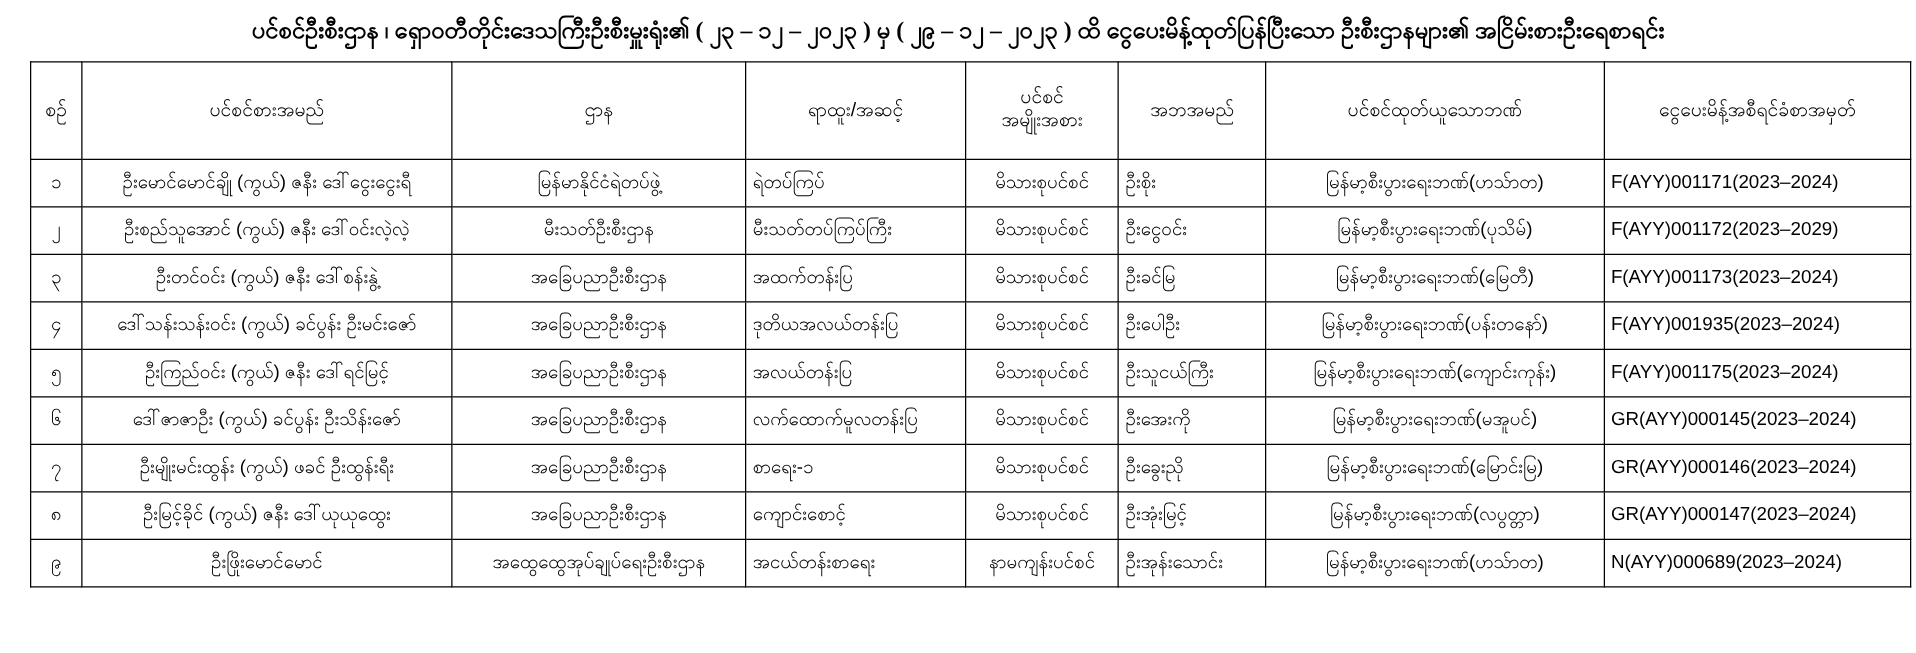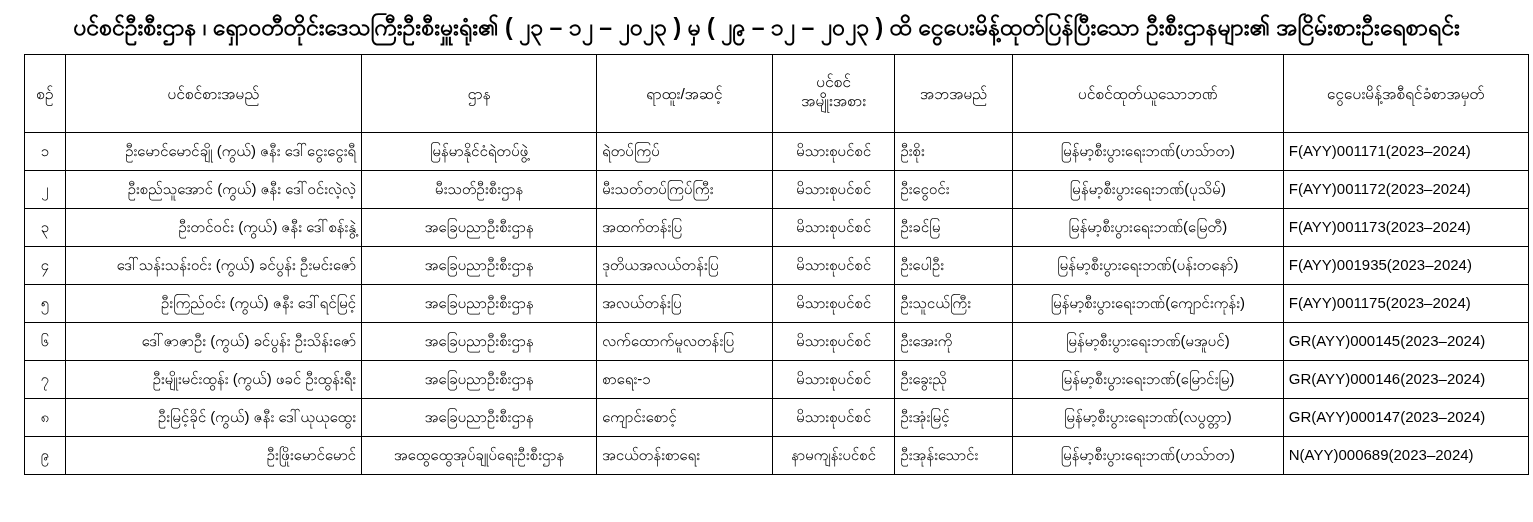--- a/index.html
+++ b/index.html
@@ -15,26 +15,27 @@
     overflow: hidden;
   }
   .page {
     width: 1533px;
     height: 522px;
     position: relative;
     box-sizing: border-box;
   }
   .doc-title {
     text-align: center;
-    font-size: 23px;
+    font-size: 19px;
     font-weight: bold;
     line-height: 1.3;
     padding: 13px 8px 11px 8px;
     letter-spacing: 0px;
     white-space: nowrap;
+    font-family: Liberation Serif, serif;
   }
   .table-wrap {
     padding: 0 24px;
     box-sizing: border-box;
   }
   table.reg {
     border-collapse: collapse;
     width: 1505px;
     table-layout: fixed;
   }
@@ -53,21 +54,21 @@
     padding: 3px 4px;
     font-size: 15.5px;
   }
   table.reg tbody td {
     height: 38px;
     font-weight: normal;
     white-space: nowrap;
     overflow: hidden;
   }
   .c-no     { width: 40px;  text-align: center; }
-  .c-name   { width: 290px; text-align: right; }
+  .c-name   { width: 290px; text-align: center; }
   .c-rank   { width: 230px; text-align: center; }
   .c-dept   { width: 172px; text-align: left; }
   .c-type   { width: 120px; text-align: center; }
   .c-father { width: 115px; text-align: left; }
   .c-pension{ width: 265px; text-align: center; }
   .c-ref    { width: 240px; text-align: left; }
 
   thead .c-no, thead .c-name, thead .c-rank, thead .c-dept,
   thead .c-type, thead .c-father, thead .c-pension, thead .c-ref {
     text-align: center;
@@ -110,21 +111,21 @@
           <td class="c-ref">F(AYY)001171(2023–2024)</td>
         </tr>
         <tr>
           <td class="c-no">၂</td>
           <td class="c-name">ဦးစည်သူအောင် (ကွယ်) ဇနီး ဒေါ်ဝင်းလဲ့လဲ့</td>
           <td class="c-rank">မီးသတ်ဦးစီးဌာန</td>
           <td class="c-dept">မီးသတ်တပ်ကြပ်ကြီး</td>
           <td class="c-type">မိသားစုပင်စင်</td>
           <td class="c-father">ဦးငွေဝင်း</td>
           <td class="c-pension">မြန်မာ့စီးပွားရေးဘဏ်(ပုသိမ်)</td>
-          <td class="c-ref">F(AYY)001172(2023–2024)</td>
+          <td class="c-ref">F(AYY)001172(2023–2029)</td>
         </tr>
         <tr>
           <td class="c-no">၃</td>
           <td class="c-name">ဦးတင်ဝင်း (ကွယ်) ဇနီး ဒေါ်စန်းနွဲ့</td>
           <td class="c-rank">အခြေပညာဦးစီးဌာန</td>
           <td class="c-dept">အထက်တန်းပြ</td>
           <td class="c-type">မိသားစုပင်စင်</td>
           <td class="c-father">ဦးခင်မြ</td>
           <td class="c-pension">မြန်မာ့စီးပွားရေးဘဏ်(မြေတီ)</td>
           <td class="c-ref">F(AYY)001173(2023–2024)</td>

